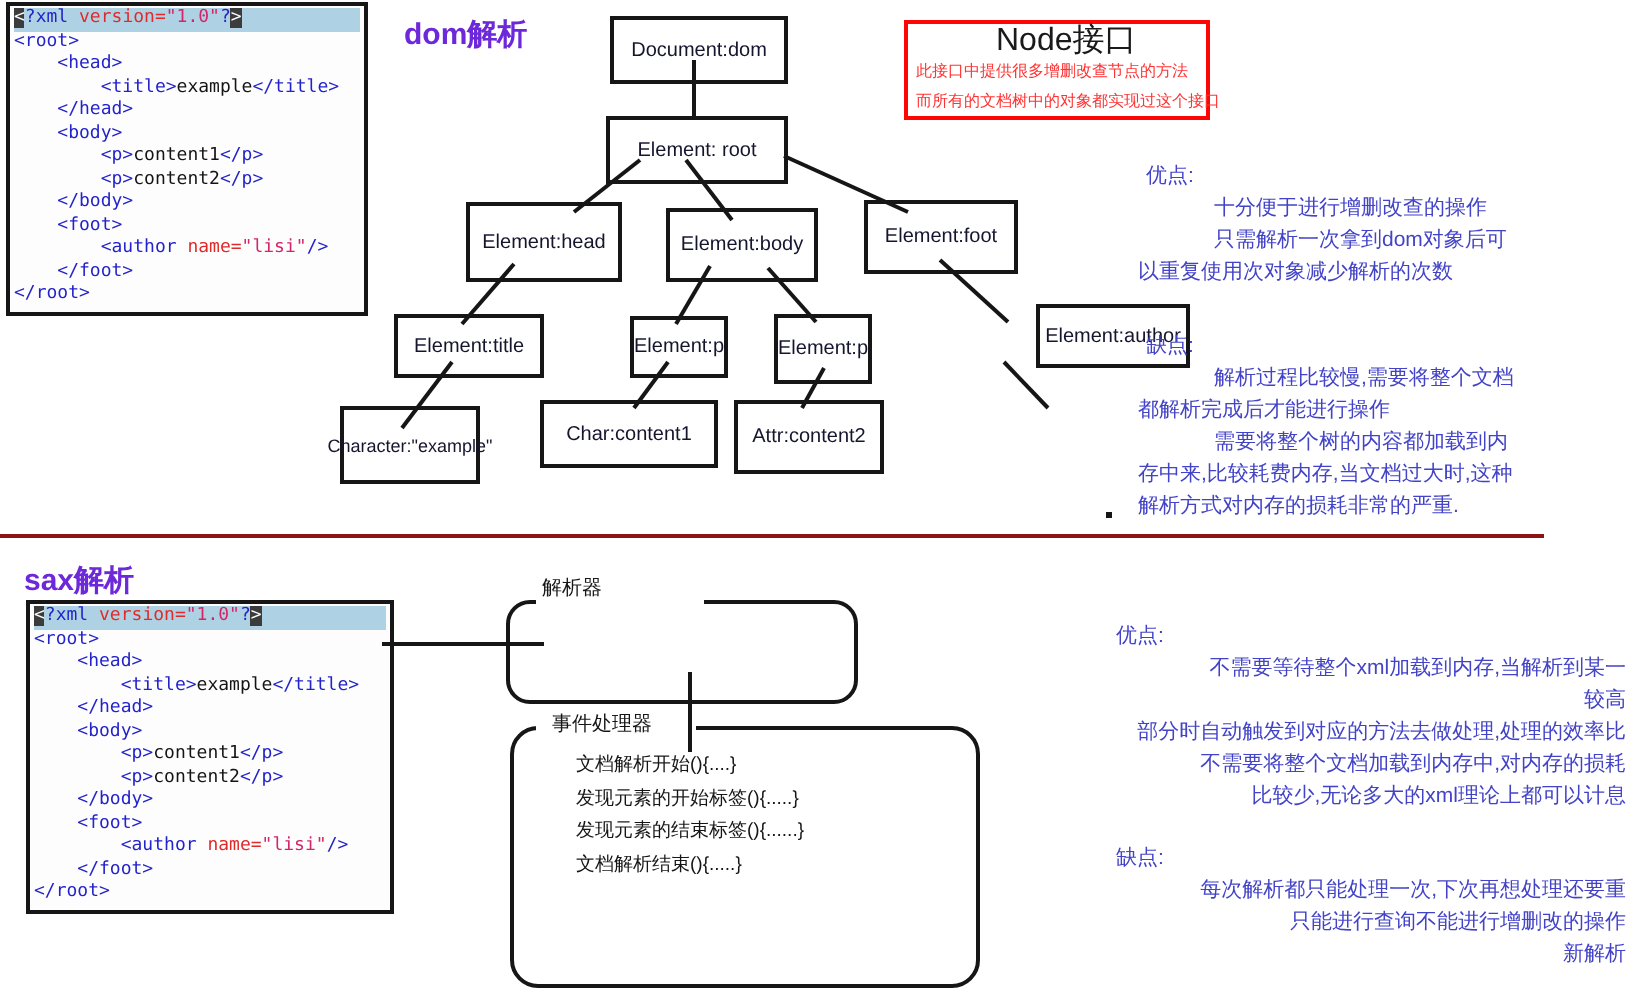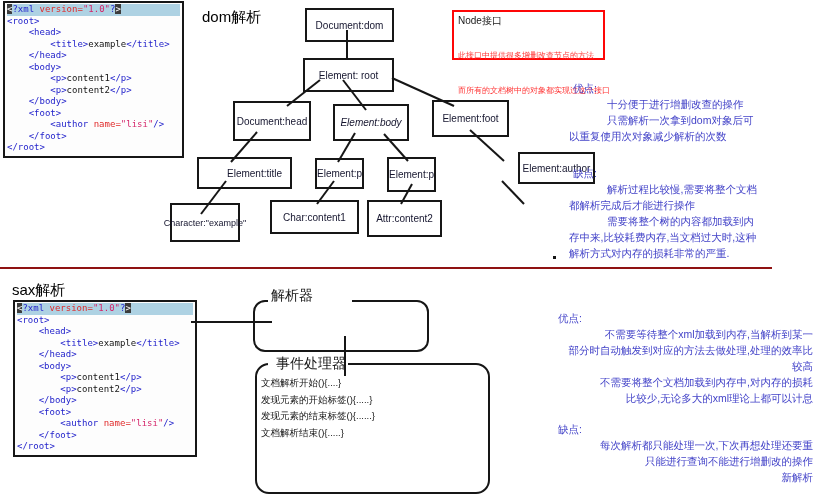--- a/index.html
+++ b/index.html
@@ -10,31 +10,31 @@
             font-family:"DejaVu Sans Mono", monospace;font-size:9px;line-height:11.5px;
             padding:1px 2px 2px 2px;white-space:pre;z-index:2;}
   .cl{white-space:pre;}
   .cl.hl{background:#aed2e3;}
   .seg-tag{color:#2323cb;margin-top:18px;}
   .seg-txt{color:#141414;}
   .seg-attr{color:#e02a2a;}
   .seg-val{color:#d4256a;}
   .seg-inv{background:#3c3c3c;color:#ffffff;}
   
-  .sec-title{position:absolute;font-size:15px;font-weight:400;color:#000000;z-index:2;}
+  .sec-title{position:absolute;font-size:15px;font-weight:700;color:#6d28d9;z-index:2;}
   
   .tnode{position:absolute;border:2px solid #161616;background:#ffffff;z-index:2;
          display:flex;align-items:center;justify-content:center;
          font-size:10px;color:#15152e;white-space:nowrap;overflow:visible;}
   .tnode.small{font-size:9px;}
   
   .rbox{position:absolute;left:452px;top:10px;width:153px;height:50px;border:2px solid #fe0606;
         background:#fff;z-index:2;padding:2px 4px;box-sizing:border-box;}
-  .rbox .rtitle{font-size:10px;color:#1a1a1a;line-height:14px;}
-  .rbox .rline{font-size:8px;color:#ff3333;line-height:15px;white-space:nowrap;margin-top:20px;}
+  .rbox .rtitle{font-size:16px;color:#1a1a1a;line-height:14px;margin-left:40px;}
+  .rbox .rline{font-size:8px;color:#ff3333;line-height:15px;white-space:nowrap;}
   
   .notes{position:absolute;width:270px;z-index:2;color:#4343c8;font-size:10.5px;line-height:16px;}
   .notes .nlabel{white-space:nowrap;}
   .notes .nl{white-space:nowrap;}
   .notes-dom{left:545px;top:80px;}
   .notes-dom .nlabel{margin-left:28px;}
   .notes-dom .nlabel.cons{margin-top:21px;}
   .notes-dom .nl{margin-left:24px;}
   .notes-dom .nl.indent{margin-left:62px;}
   .notes-sax{left:543px;top:310px;}
@@ -45,48 +45,48 @@
   
   .divider{position:absolute;left:0;top:267px;width:772px;height:2px;background:#8f1212;z-index:2;}
   .small-dot{position:absolute;left:553px;top:256px;width:3px;height:3px;background:#161616;z-index:2;}
   
   .roundbox{position:absolute;border:2px solid #161616;border-radius:12px;background:transparent;z-index:2;}
   #parser-box{left:253px;top:300px;width:172px;height:48px;}
   #handler-box{left:255px;top:363px;width:231px;height:127px;border-radius:14px;}
   .gap-cover{position:absolute;background:#ffffff;z-index:3;}
   #parser-gap{left:268px;top:297px;width:84px;height:8px;}
   #handler-gap{left:268px;top:360px;width:80px;height:8px;}
-  .float-label{position:absolute;font-size:14px;color:#161616;z-index:5;white-space:nowrap;}
+  .float-label{position:absolute;font-size:10px;color:#161616;z-index:5;white-space:nowrap;}
   #parser-label{left:271px;top:287px;}
   #handler-label{left:276px;top:355px;}
-  .handler-lines{position:absolute;left:261px;top:375px;z-index:5;font-size:9.5px;line-height:16.5px;color:#161616;}
+  .handler-lines{position:absolute;left:288px;top:375px;z-index:5;font-size:9.5px;line-height:16.5px;color:#161616;}
   
   #line-layer{position:absolute;left:0;top:0;width:813px;height:500px;z-index:4;pointer-events:none;}
 </style>
 </head>
 <body>
 
 <div id="screen">
 
   <div class="code-box" id="xml-code-dom" style="left:3px;top:1px;width:173px;"><div class="cl hl"><span class="seg-inv">&lt;</span><span class="seg-tag">?xml </span><span class="seg-attr">version=</span><span class="seg-val">"1.0"</span><span class="seg-tag">?</span><span class="seg-inv">&gt;</span></div><div class="cl"><span class="seg-tag">&lt;root&gt;</span></div><div class="cl"><span class="seg-tag">    &lt;head&gt;</span></div><div class="cl"><span class="seg-tag">        &lt;title&gt;</span><span class="seg-txt">example</span><span class="seg-tag">&lt;/title&gt;</span></div><div class="cl"><span class="seg-tag">    &lt;/head&gt;</span></div><div class="cl"><span class="seg-tag">    &lt;body&gt;</span></div><div class="cl"><span class="seg-tag">        &lt;p&gt;</span><span class="seg-txt">content1</span><span class="seg-tag">&lt;/p&gt;</span></div><div class="cl"><span class="seg-tag">        &lt;p&gt;</span><span class="seg-txt">content2</span><span class="seg-tag">&lt;/p&gt;</span></div><div class="cl"><span class="seg-tag">    &lt;/body&gt;</span></div><div class="cl"><span class="seg-tag">    &lt;foot&gt;</span></div><div class="cl"><span class="seg-tag">        &lt;author </span><span class="seg-attr">name=</span><span class="seg-val">"lisi"</span><span class="seg-tag">/&gt;</span></div><div class="cl"><span class="seg-tag">    &lt;/foot&gt;</span></div><div class="cl"><span class="seg-tag">&lt;/root&gt;</span></div></div>
 
   <div class="sec-title" style="left:202px;top:8px;">dom解析</div>
 
   <div class="rbox">
     <div class="rtitle">Node接口</div>
     <div class="rline">此接口中提供很多增删改查节点的方法</div>
     <div class="rline">而所有的文档树中的对象都实现过这个接口</div>
   </div>
 
   <div class="tnode" style="left:305px;top:8px;width:85px;height:30px;">Document:dom</div>
   <div class="tnode" style="left:303px;top:58px;width:87px;height:30px;">Element: root</div>
-  <div class="tnode" style="left:233px;top:101px;width:74px;height:36px;">Document:head</div>
-  <div class="tnode" style="left:333px;top:104px;width:72px;height:33px;font-style:italic;">Element:body</div>
+  <div class="tnode" style="left:233px;top:101px;width:74px;height:36px;">Element:head</div>
+  <div class="tnode" style="left:333px;top:104px;width:72px;height:33px;">Element:body</div>
   <div class="tnode" style="left:432px;top:100px;width:73px;height:33px;">Element:foot</div>
-  <div class="tnode" style="left:197px;top:157px;width:71px;height:28px;padding-left:20px;">Element:title</div>
+  <div class="tnode" style="left:197px;top:157px;width:71px;height:28px;">Element:title</div>
   <div class="tnode" style="left:315px;top:158px;width:45px;height:27px;">Element:p</div>
   <div class="tnode" style="left:387px;top:157px;width:45px;height:31px;">Element:p</div>
   <div class="tnode" style="left:470px;top:152px;width:73px;height:28px;margin-left:48px;">Element:author</div>
   <div class="tnode small" style="left:170px;top:203px;width:66px;height:35px;">Character:"example"</div>
   <div class="tnode" style="left:270px;top:200px;width:85px;height:30px;">Char:content1</div>
   <div class="tnode" style="left:367px;top:200px;width:71px;height:33px;">Attr:content2</div>
 
   <div class="notes notes-dom" id="notes-dom">
       <div class="nlabel pros">优点:</div>
       <div class="nl indent">十分便于进行增删改查的操作</div>
@@ -116,22 +116,22 @@
   <div class="handler-lines" id="handler-lines">
       <div>文档解析开始(){....}</div>
       <div>发现元素的开始标签(){.....}</div>
       <div>发现元素的结束标签(){......}</div>
       <div>文档解析结束(){.....}</div>
     </div>
 
   <div class="notes notes-sax" id="notes-sax">
       <div class="nlabel pros">优点:</div>
       <div class="nl indent">不需要等待整个xml加载到内存,当解析到某一</div>
+      <div class="nl">较高</div>
       <div class="nl">部分时自动触发到对应的方法去做处理,处理的效率比</div>
-      <div class="nl">较高</div>
       <div class="nl indent">不需要将整个文档加载到内存中,对内存的损耗</div>
       <div class="nl">比较少,无论多大的xml理论上都可以计息</div>
       <div class="nlabel cons">缺点:</div>
       <div class="nl indent">每次解析都只能处理一次,下次再想处理还要重</div>
       <div class="nl indent">只能进行查询不能进行增删改的操作</div>
       <div class="nl">新解析</div>
     </div>
 
   <svg id="line-layer" xmlns="http://www.w3.org/2000/svg">
     <g stroke="#161616" stroke-width="2">

